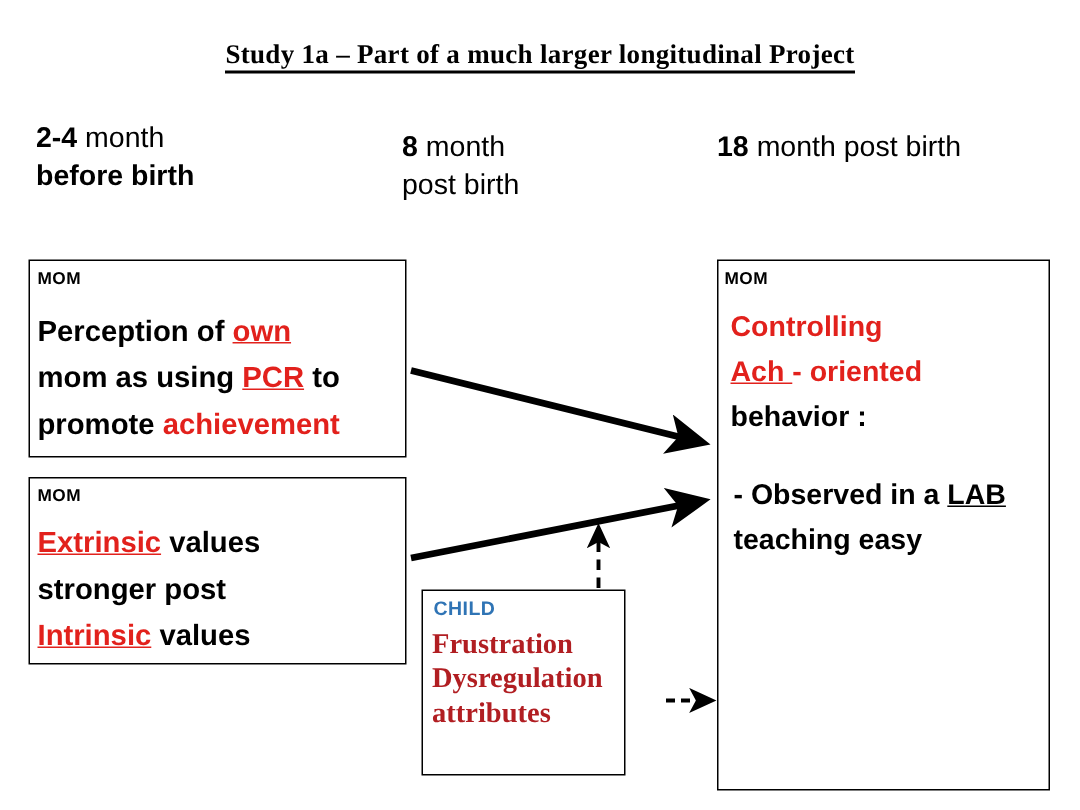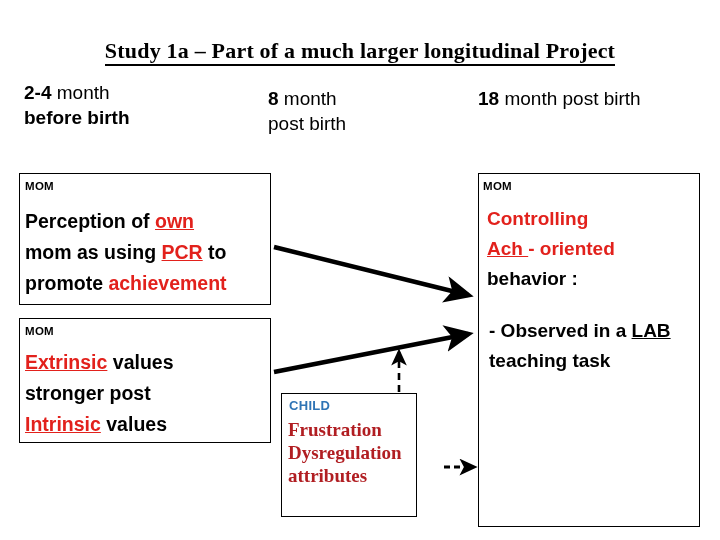--- a/index.html
+++ b/index.html
@@ -13,26 +13,26 @@
     height: 540px;
     background: #ffffff;
     overflow: hidden;
     font-family: "Liberation Sans", sans-serif;
   }
 
   
   #title {
     position: absolute;
     left: 0;
-    top: 38px;
+    top: 26px;
     width: 720px;
     text-align: center;
     font-family: "Liberation Serif", serif;
     font-weight: bold;
-    font-size: 22px;
+    font-size: 18px;
     color: #000000;
     letter-spacing: 0.2px;
   }
   #title span {
     border-bottom: 2px solid #000;
     padding-bottom: 1px;
   }
 
   
   .col-head {
@@ -200,21 +200,21 @@
     <div class="tag tag-mom">MOM</div>
     <div class="body">
       <div class="blk indent2">
           <div><span class="red">Controlling</span></div>
           <div><span class="redu">Ach </span><span class="red">- oriented</span></div>
           <div><span>behavior :</span></div>
         </div>
       <div class="gap"></div>
       <div class="blk indent3">
           <div><span>- Observed in a </span><span class="u">LAB</span></div>
-          <div><span>teaching task</span></div>
+          <div><span>teaching easy</span></div>
         </div>
       <div class="gap"></div>
     </div>
   </div>
 
   <svg id="arrows" viewBox="0 0 720 540">
     <defs>
       <marker id="ah" markerWidth="7" markerHeight="7" refX="5.2" refY="3" orient="auto">
         <path d="M0,0 L6.5,3 L0,6 L1.6,3 Z" fill="#000"></path>
       </marker>

